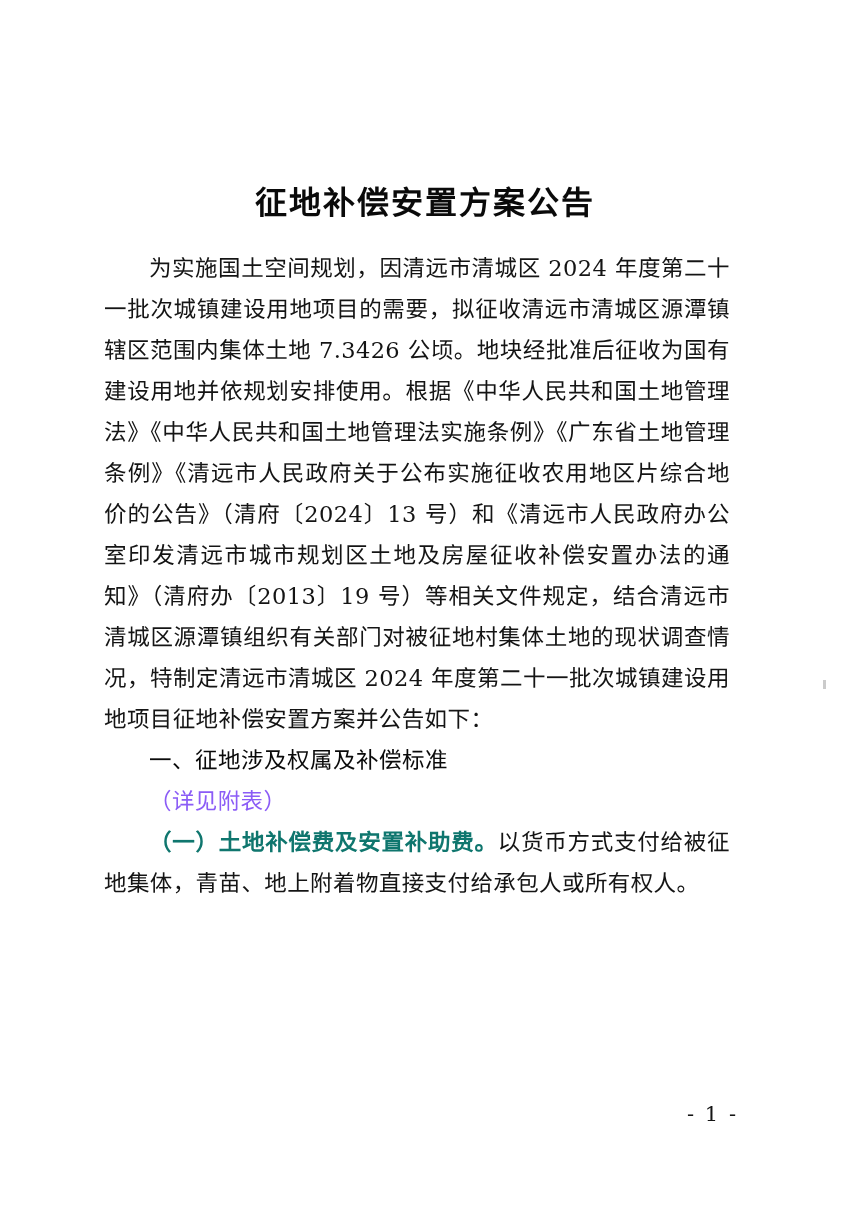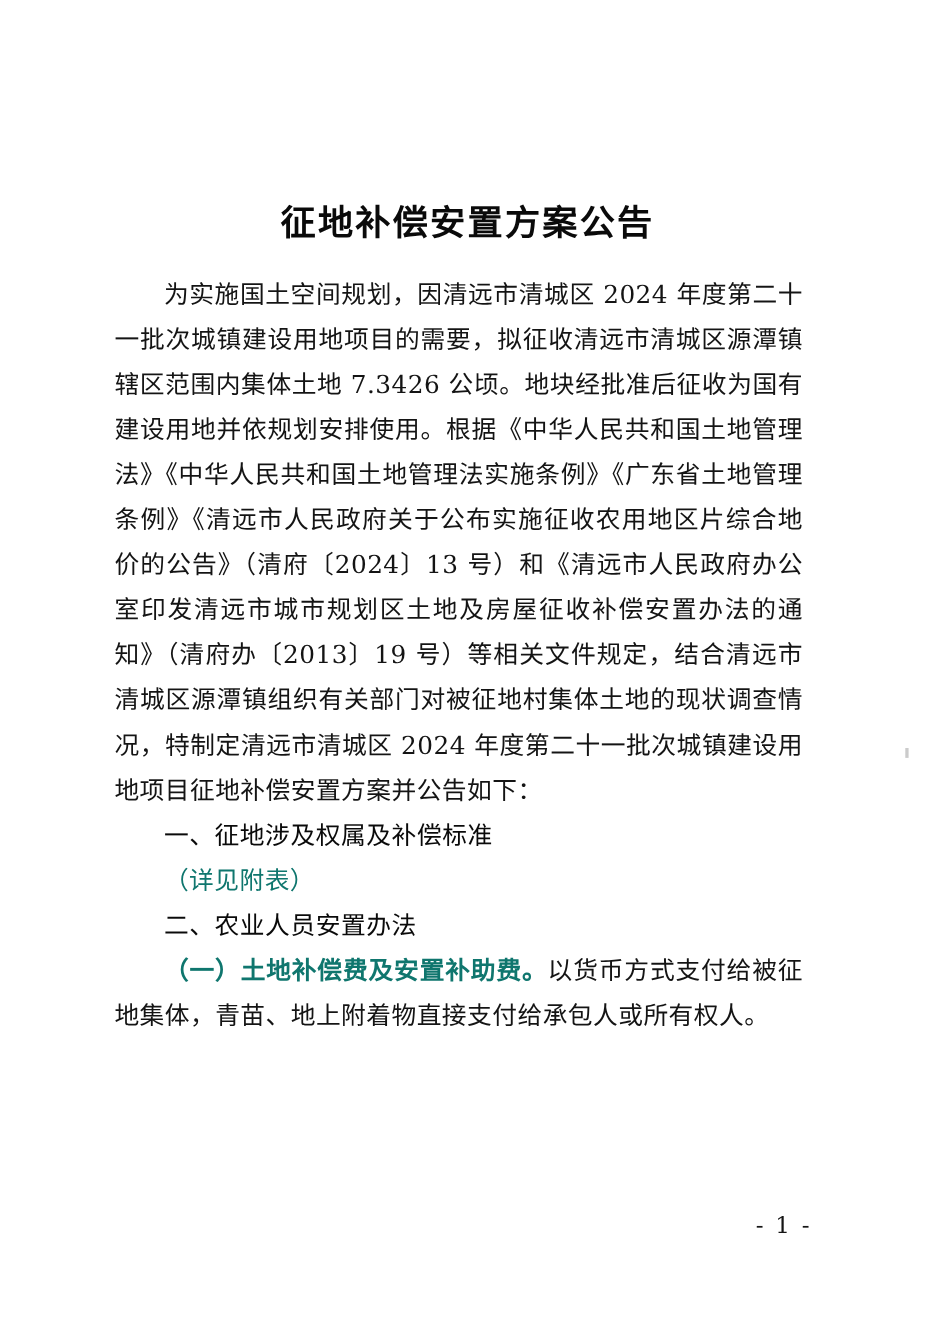--- a/index.html
+++ b/index.html
@@ -67,21 +67,21 @@
     text-indent: 2em;
     color: #0a0a0a;
   }
 
   .sub-note {
     margin: 0;
     font-size: 22.5px;
     line-height: 41px;
     letter-spacing: 0.4px;
     text-indent: 2em;
-    color: #0f766e;
+    color: #8b5cf6;
   }
 
   .lead {
     font-family: "DejaVu Sans", "Liberation Sans", sans-serif;
     font-weight: bold;
     color: #0f766e;
   }
 
   
   .page-number {
@@ -116,21 +116,20 @@
   <h1 class="doc-title">征地补偿安置方案公告</h1>
 
   <div class="body-block">
 
     <p class="para indent">为实施国土空间规划，因清远市清城区 2024 年度第二十一批次城镇建设用地项目的需要，拟征收清远市清城区源潭镇辖区范围内集体土地 7.3426 公顷。地块经批准后征收为国有建设用地并依规划安排使用。根据《中华人民共和国土地管理法》《中华人民共和国土地管理法实施条例》《广东省土地管理条例》《清远市人民政府关于公布实施征收农用地区片综合地价的公告》（清府〔2024〕13 号）和《清远市人民政府办公室印发清远市城市规划区土地及房屋征收补偿安置办法的通知》（清府办〔2013〕19 号）等相关文件规定，结合清远市清城区源潭镇组织有关部门对被征地村集体土地的现状调查情况，特制定清远市清城区 2024 年度第二十一批次城镇建设用地项目征地补偿安置方案并公告如下：</p>
 
     <p class="heading">一、征地涉及权属及补偿标准</p>
 
     <p class="sub-note">（详见附表）</p>
 
-    <p class="heading">二、农业人员安置办法</p>
 
     <p class="para indent"><span class="lead">（一）土地补偿费及安置补助费。</span><span>以货币方式支付给被征地集体，青苗、地上附着物直接支付给承包人或所有权人。</span></p>
 
 
   </div>
 
   <div class="speck"></div>
 
   <div class="page-number">- 1 -</div>
 

